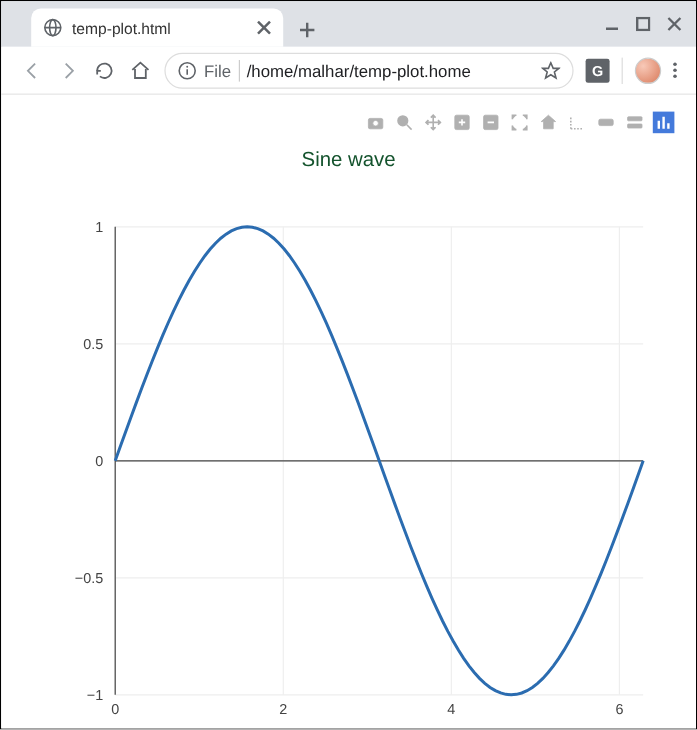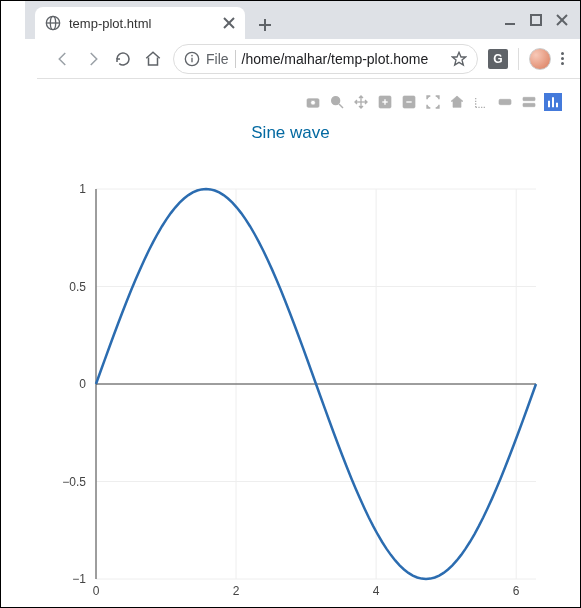--- a/index.html
+++ b/index.html
@@ -1,31 +1,31 @@
 <!DOCTYPE html>
 <html><head>
 <meta charset="utf-8">
 <style>
   * { box-sizing: border-box; margin: 0; padding: 0; }
   html, body { width: 581px; height: 608px; font-family: Arial, sans-serif; background: #fff; overflow: hidden; }
   .window { width: 581px; height: 608px; border: 1px solid #000; background: #fff; display: flex; flex-direction: column; }
 
   
-  .tabstrip { height: 38px; background: #dee1e6; display: flex; align-items: flex-end; padding-left: 10px; margin-left: 24px; }
+  .tabstrip { height: 38px; background: #dee1e6; display: flex; align-items: flex-end; padding-left: 25px; }
   .tab { display: flex; align-items: center; background: #fff; height: 32px; border-top-left-radius: 8px; border-top-right-radius: 8px; padding: 0 10px; width: 210px; gap: 8px; font-size: 13px; color: #333; }
   .tab .globe { width: 16px; height: 16px; fill: #5f6368; }
   .tab .title { flex: 1; overflow: hidden; white-space: nowrap; text-overflow: ellipsis; }
   .tab .close { width: 12px; height: 12px; stroke: #5f6368; stroke-width: 2; cursor: pointer; }
   .newtab { width: 28px; height: 28px; display: flex; align-items: center; justify-content: center; margin-left: 6px; cursor: pointer; }
   .newtab svg { width: 14px; height: 14px; stroke: #5f6368; stroke-width: 2; }
   .winctrl { margin-left: auto; display: flex; gap: 14px; padding-right: 12px; align-items: center; height: 100%; }
   .winctrl svg { width: 12px; height: 12px; stroke: #5f6368; stroke-width: 2; fill: none; }
 
   
-  .addrbar { height: 40px; display: flex; align-items: center; padding: 0 16px; gap: 10px; border-bottom: 1px solid #e0e0e0; background: #fff; margin-left: 36px; }
+  .addrbar { height: 40px; display: flex; align-items: center; padding: 0 16px; gap: 10px; border-bottom: 1px solid #e0e0e0; background: #fff; }
   .addrbar .navicon { width: 20px; height: 20px; display:flex; align-items:center; justify-content:center; cursor:pointer;}
   .addrbar .navicon svg { width: 18px; height: 18px; stroke: #9aa0a6; stroke-width: 2; fill: none; }
   .addrbar .navicon.enabled svg { stroke: #5f6368; }
   .urlbox { flex: 1; display: flex; align-items: center; height: 30px; border: 1px solid #ddd; border-radius: 15px; padding: 0 10px; gap: 6px; font-size: 14px; color: #5f6368; }
   .urlbox .info { width: 16px; height: 16px; }
   .urlbox .sep { width: 1px; height: 18px; background: #ccc; }
   .urlbox .path { color: #202124; }
   .urlbox .star { margin-left: auto; }
   .ext { width: 20px; height: 20px; background: #5f6368; color: #fff; font-size: 12px; font-weight: bold; display: flex; align-items: center; justify-content: center; border-radius: 2px; }
   .vline { width: 1px; height: 22px; background: #ddd; }
@@ -34,21 +34,21 @@
   .kebab span { width: 3px; height: 3px; background: #5f6368; border-radius: 50%; }
 
   
   .content { flex: 1; position: relative; background: #fff; }
   .modebar { position: absolute; top: 14px; right: 18px; display: flex; gap: 6px; }
   .modebtn { width: 18px; height: 18px; display: flex; align-items: center; justify-content: center; cursor: pointer; }
   .modebtn svg { width: 16px; height: 16px; fill: #b0b0b0; stroke: #b0b0b0; }
   .modebtn.primary { background: #447adb; }
   .modebtn.primary svg { fill: #fff; stroke: #fff; }
 
-  .chart-title { text-align: center; font-size: 17px; color: #0369a1; margin-top: 44px; font-weight: normal; }
+  .chart-title { text-align: center; font-size: 17px; color: #14532d; margin-top: 44px; font-weight: normal; }
   .plot { position: absolute; left: 30px; top: 100px; }
   .axis-tick { font-size: 12px; fill: #444; font-family: Arial; }
 </style>
 </head>
 <body>
 
 <div class="window">
 
   <div class="tabstrip">
     <div class="tab">

